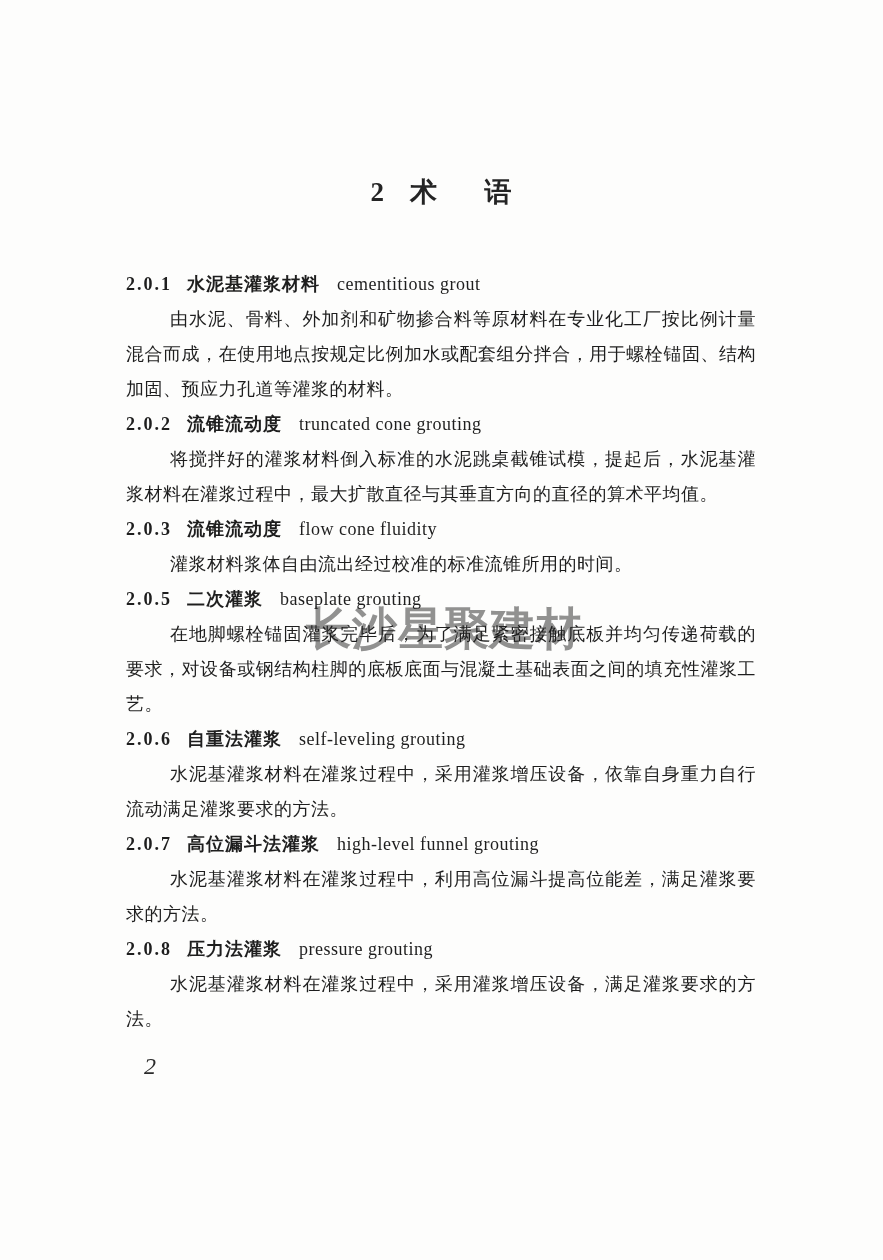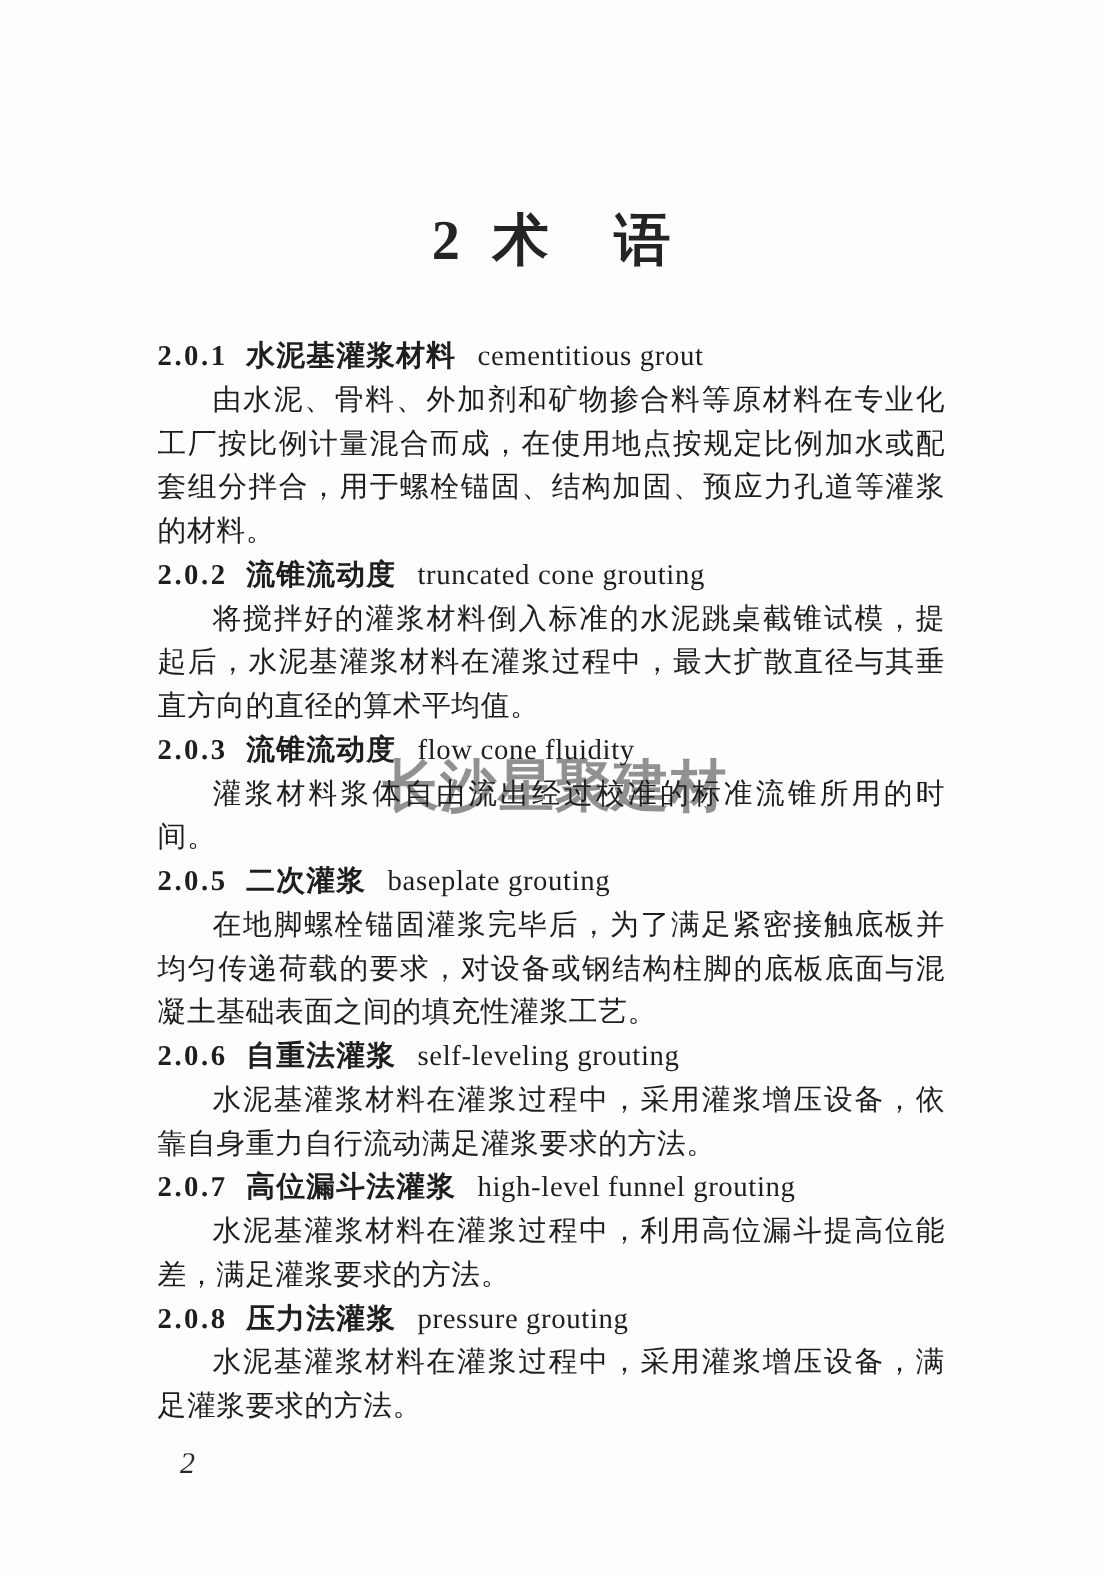--- a/index.html
+++ b/index.html
@@ -36,36 +36,36 @@
   .page-content {
     position: absolute;
     left: 126px;
     top: 0;
     width: 630px;
     z-index: 2;
   }
   .doc-title {
     margin-top: 170px;
     text-align: center;
-    font-size: 45px;
+    font-size: 27px;
     line-height: 44px;
     font-weight: bold;
     color: #242424;
   }
   .doc-title .title-number {
     font-family: "Liberation Serif", "DejaVu Serif", serif;
     margin-right: 26px;
   }
   .doc-title .title-text {
     font-family: "Liberation Sans", "DejaVu Sans", sans-serif;
     word-spacing: 40px;
   }
   .terms {
     margin-top: 53px;
-    font-size: 23px;
+    font-size: 18px;
     line-height: 35px;
     text-align: justify;
   }
   .term-heading {
     white-space: nowrap;
   }
   .term-number {
     font-weight: bold;
     letter-spacing: 2px;
   }

